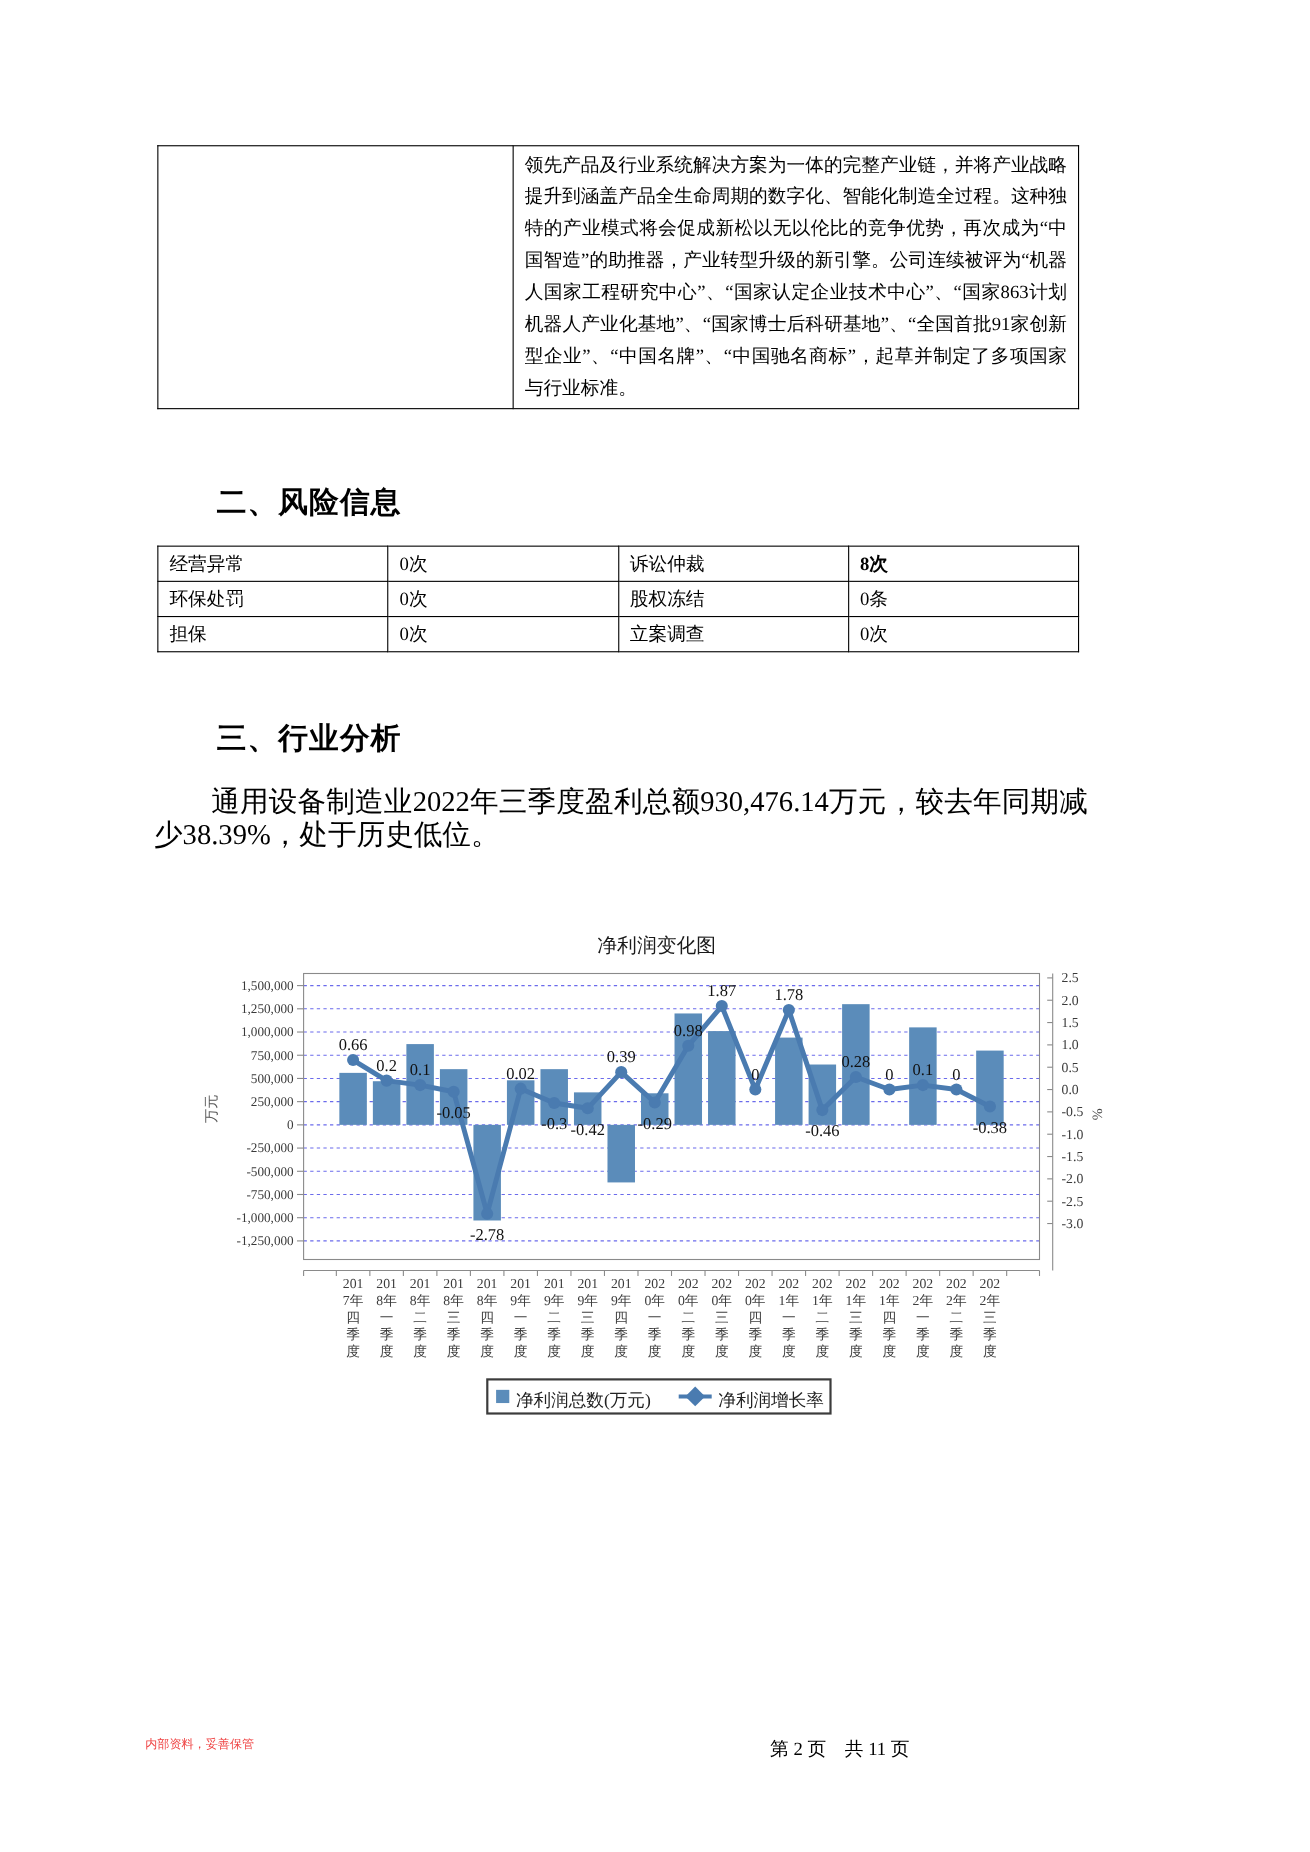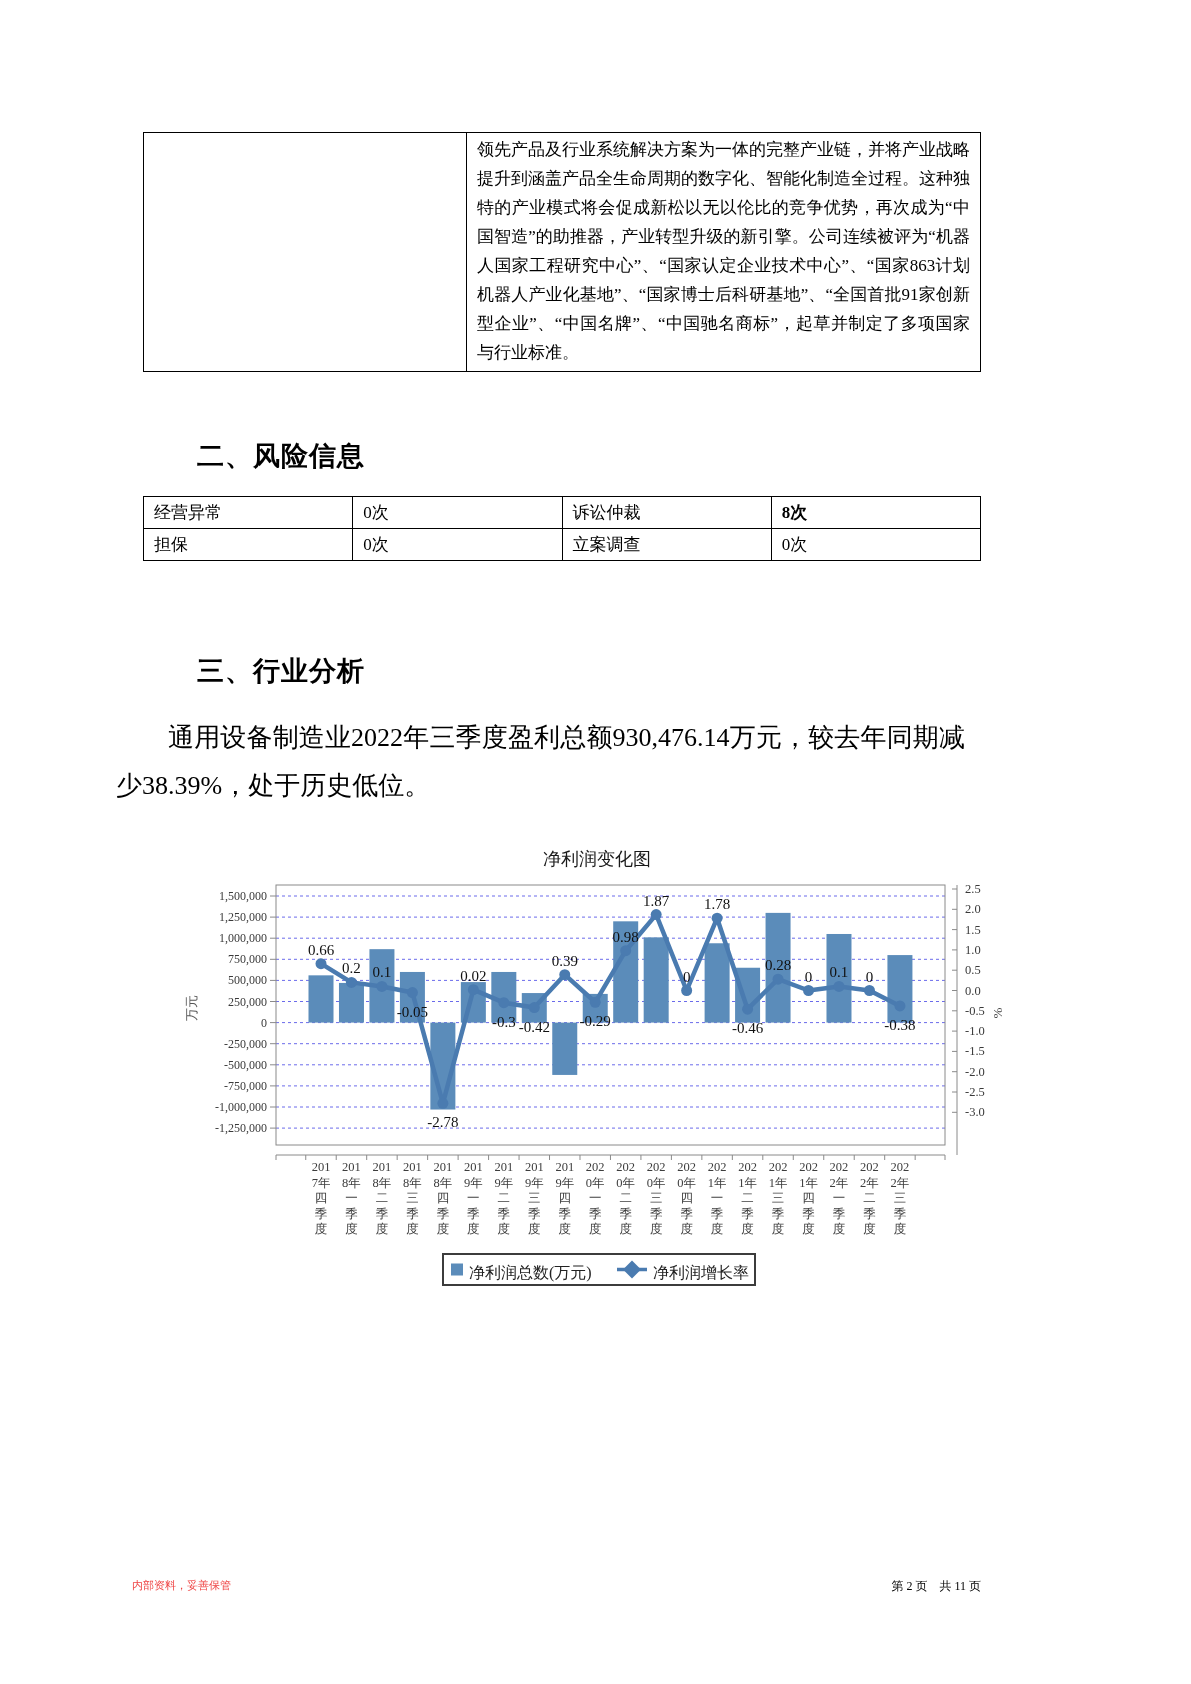--- a/index.html
+++ b/index.html
@@ -38,36 +38,36 @@
     position:absolute;left:143px;top:496px;width:838px;
     border-collapse:collapse;table-layout:fixed;padding-left:17px;
   }
   .risk-table td{
     border:1.5px solid #000;
     height:31px;font-size:17px;
     padding:0 0 0 10px;vertical-align:middle;
   }
   
   .industry-par{
-    position:absolute;left:116px;top:714px;width:849px;
-    font-size:26px;line-height:48px;
+    position:absolute;left:140px;top:714px;width:849px;
+    font-size:26px;line-height:30px;
     text-align:justify;text-indent:2em;
     margin:0;
   }
   
   .chart-wrap{position:absolute;left:180px;top:840px;width:870px;height:460px;}
   .chart-wrap svg{display:block;}
   
   .footer-left{
     position:absolute;left:132px;top:1578px;
     font-size:11px;color:#ef4444;
   }
   .footer-right{
     position:absolute;left:700px;top:1578px;width:281px;
-    font-size:12px;text-align:right;color:#000;
+    font-size:17px;text-align:left;color:#000;
   }
 </style>
 </head>
 <body>
 
 <div class="page">
 
   <table class="top-table">
     <tbody>
         <tr>
@@ -79,20 +79,26 @@
 
   <div class="sec-heading" id="heading-risk">二、风险信息</div>
 
   <table class="risk-table">
     <tbody id="risk-body">
         <tr>
           <td style="width: 25%;">经营异常</td>
           <td style="width: 25%;">0次</td>
           <td style="width: 25%; font-family: Liberation Serif, serif;">诉讼仲裁</td>
           <td style="width: 25%; font-weight: bold;">8次</td>
+        </tr>
+        <tr>
+          <td style="width: 25%;">环保处罚</td>
+          <td style="width: 25%;">0次</td>
+          <td style="width: 25%;">股权冻结</td>
+          <td style="width: 25%;">0条</td>
         </tr>
         <tr>
           <td style="width: 25%;">担保</td>
           <td style="width: 25%;">0次</td>
           <td style="width: 25%;">立案调查</td>
           <td style="width: 25%;">0次</td>
         </tr>
       </tbody>
   </table>
 

